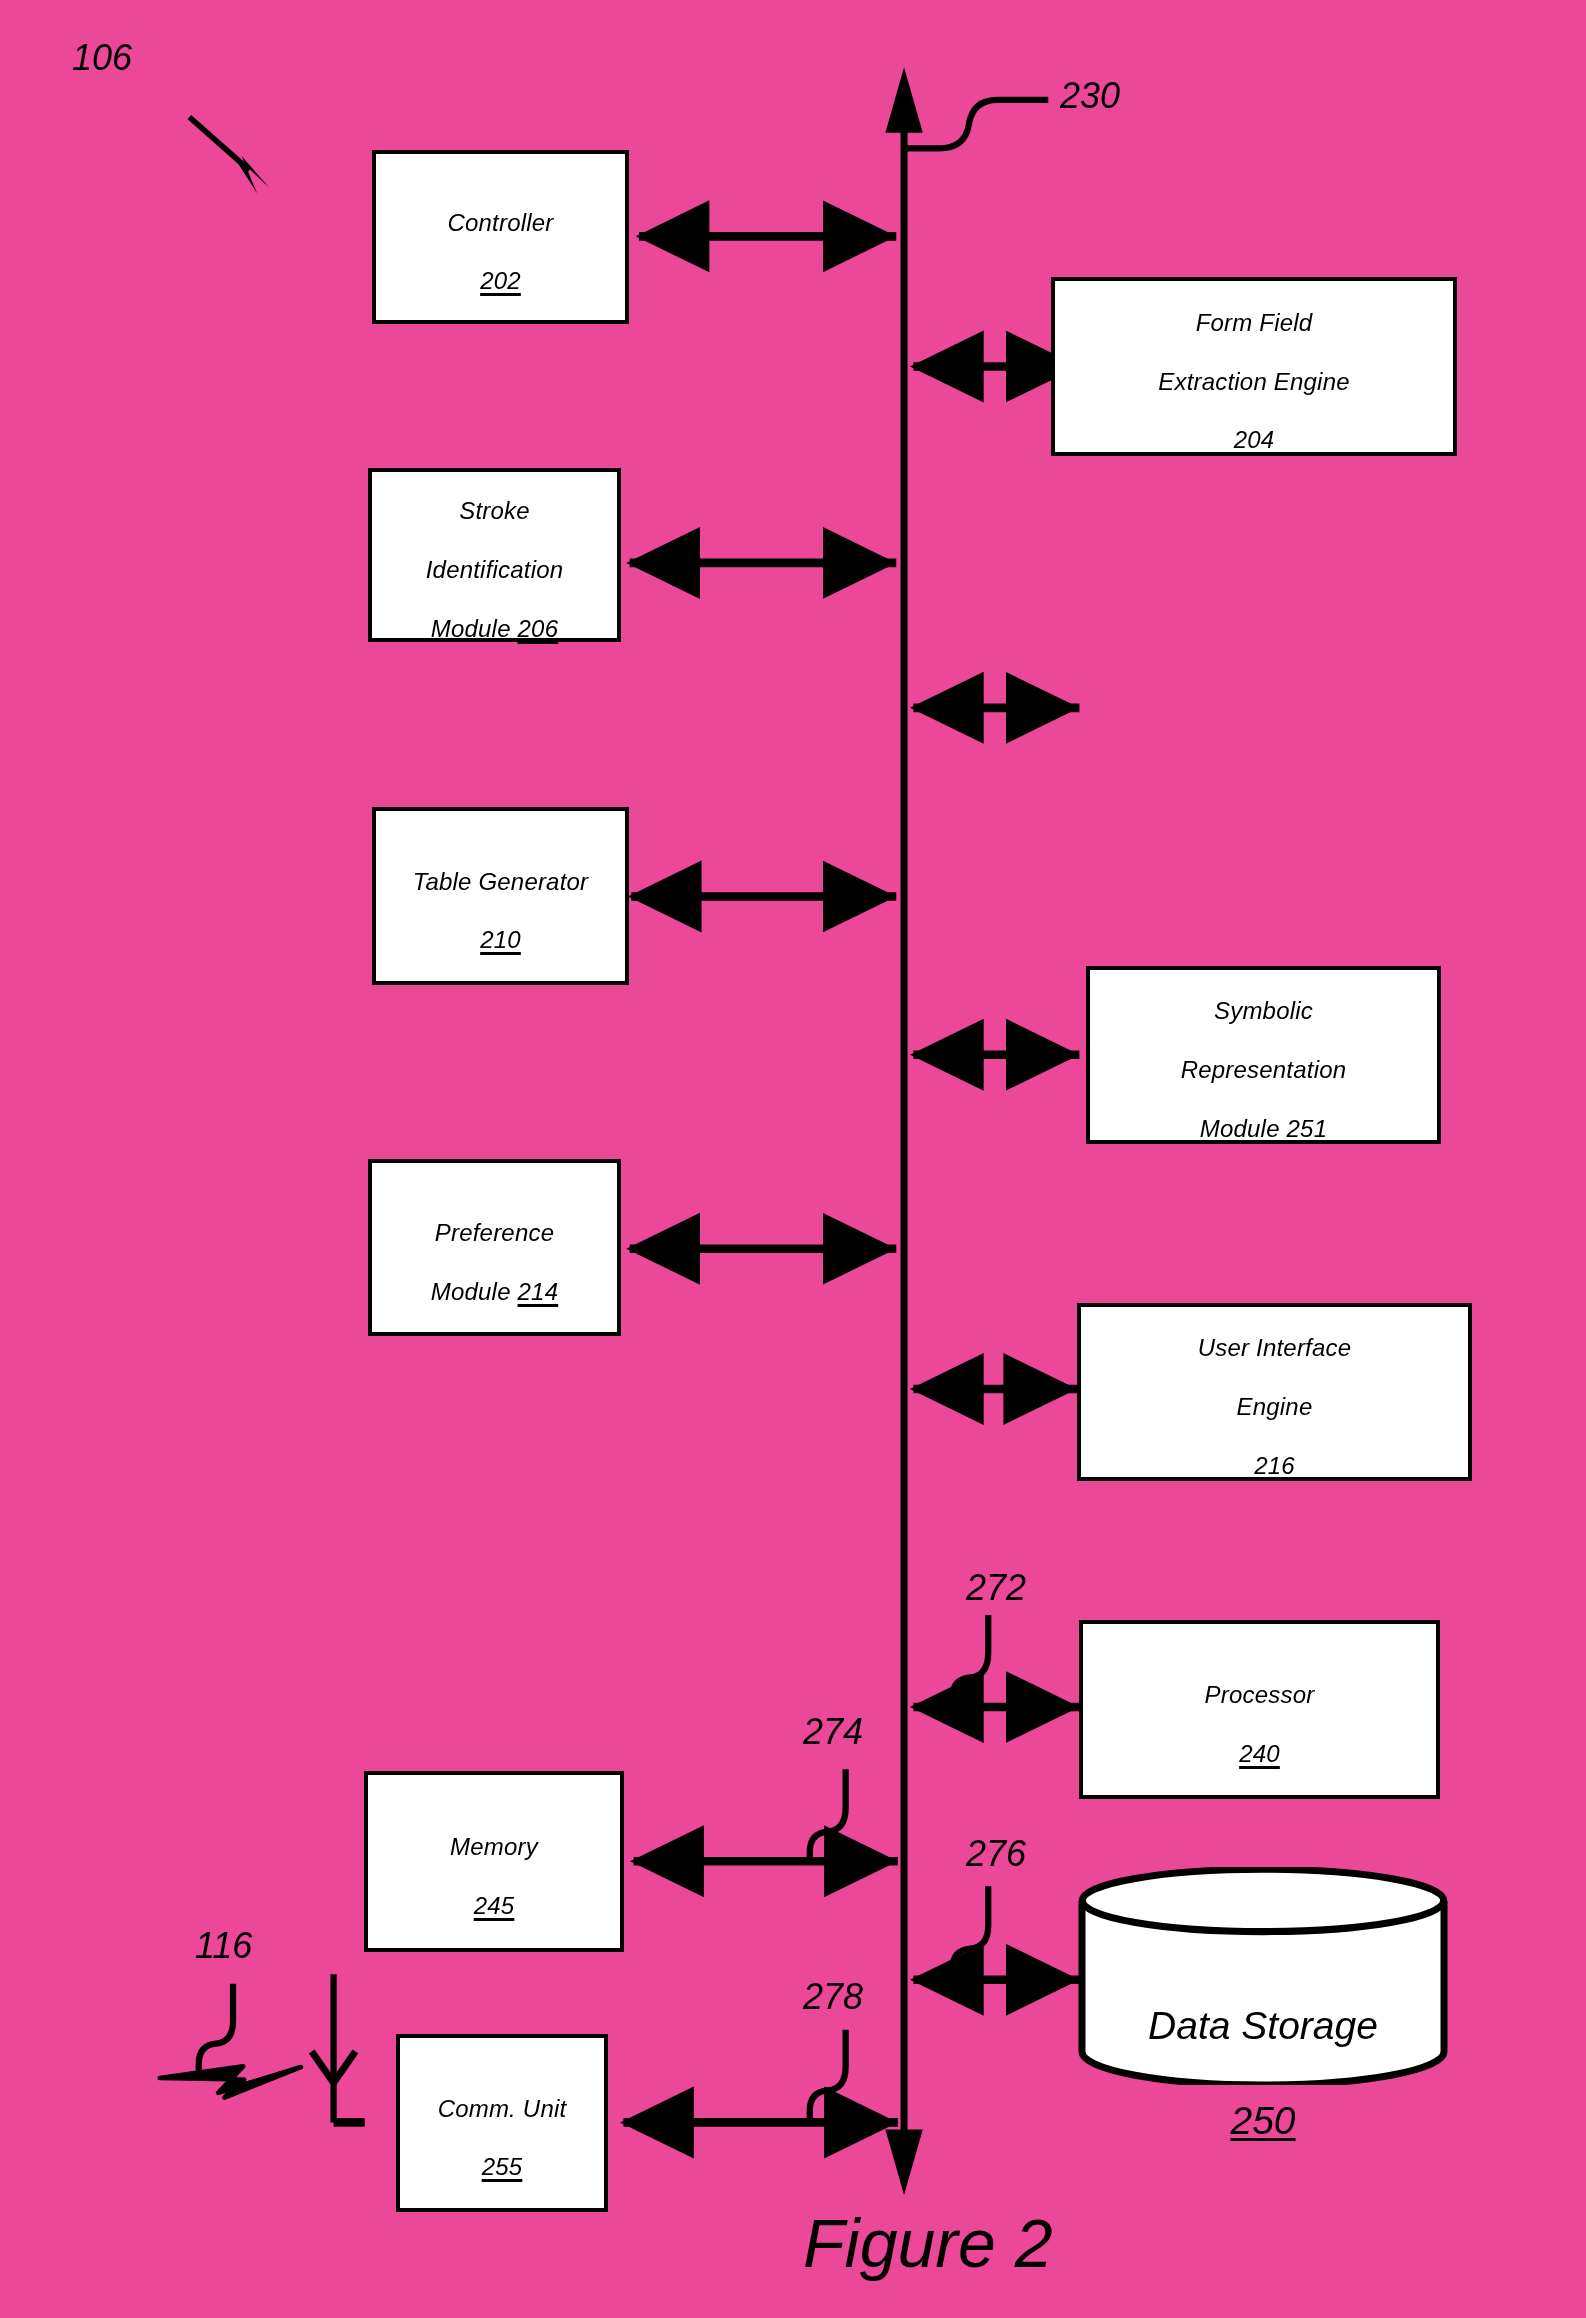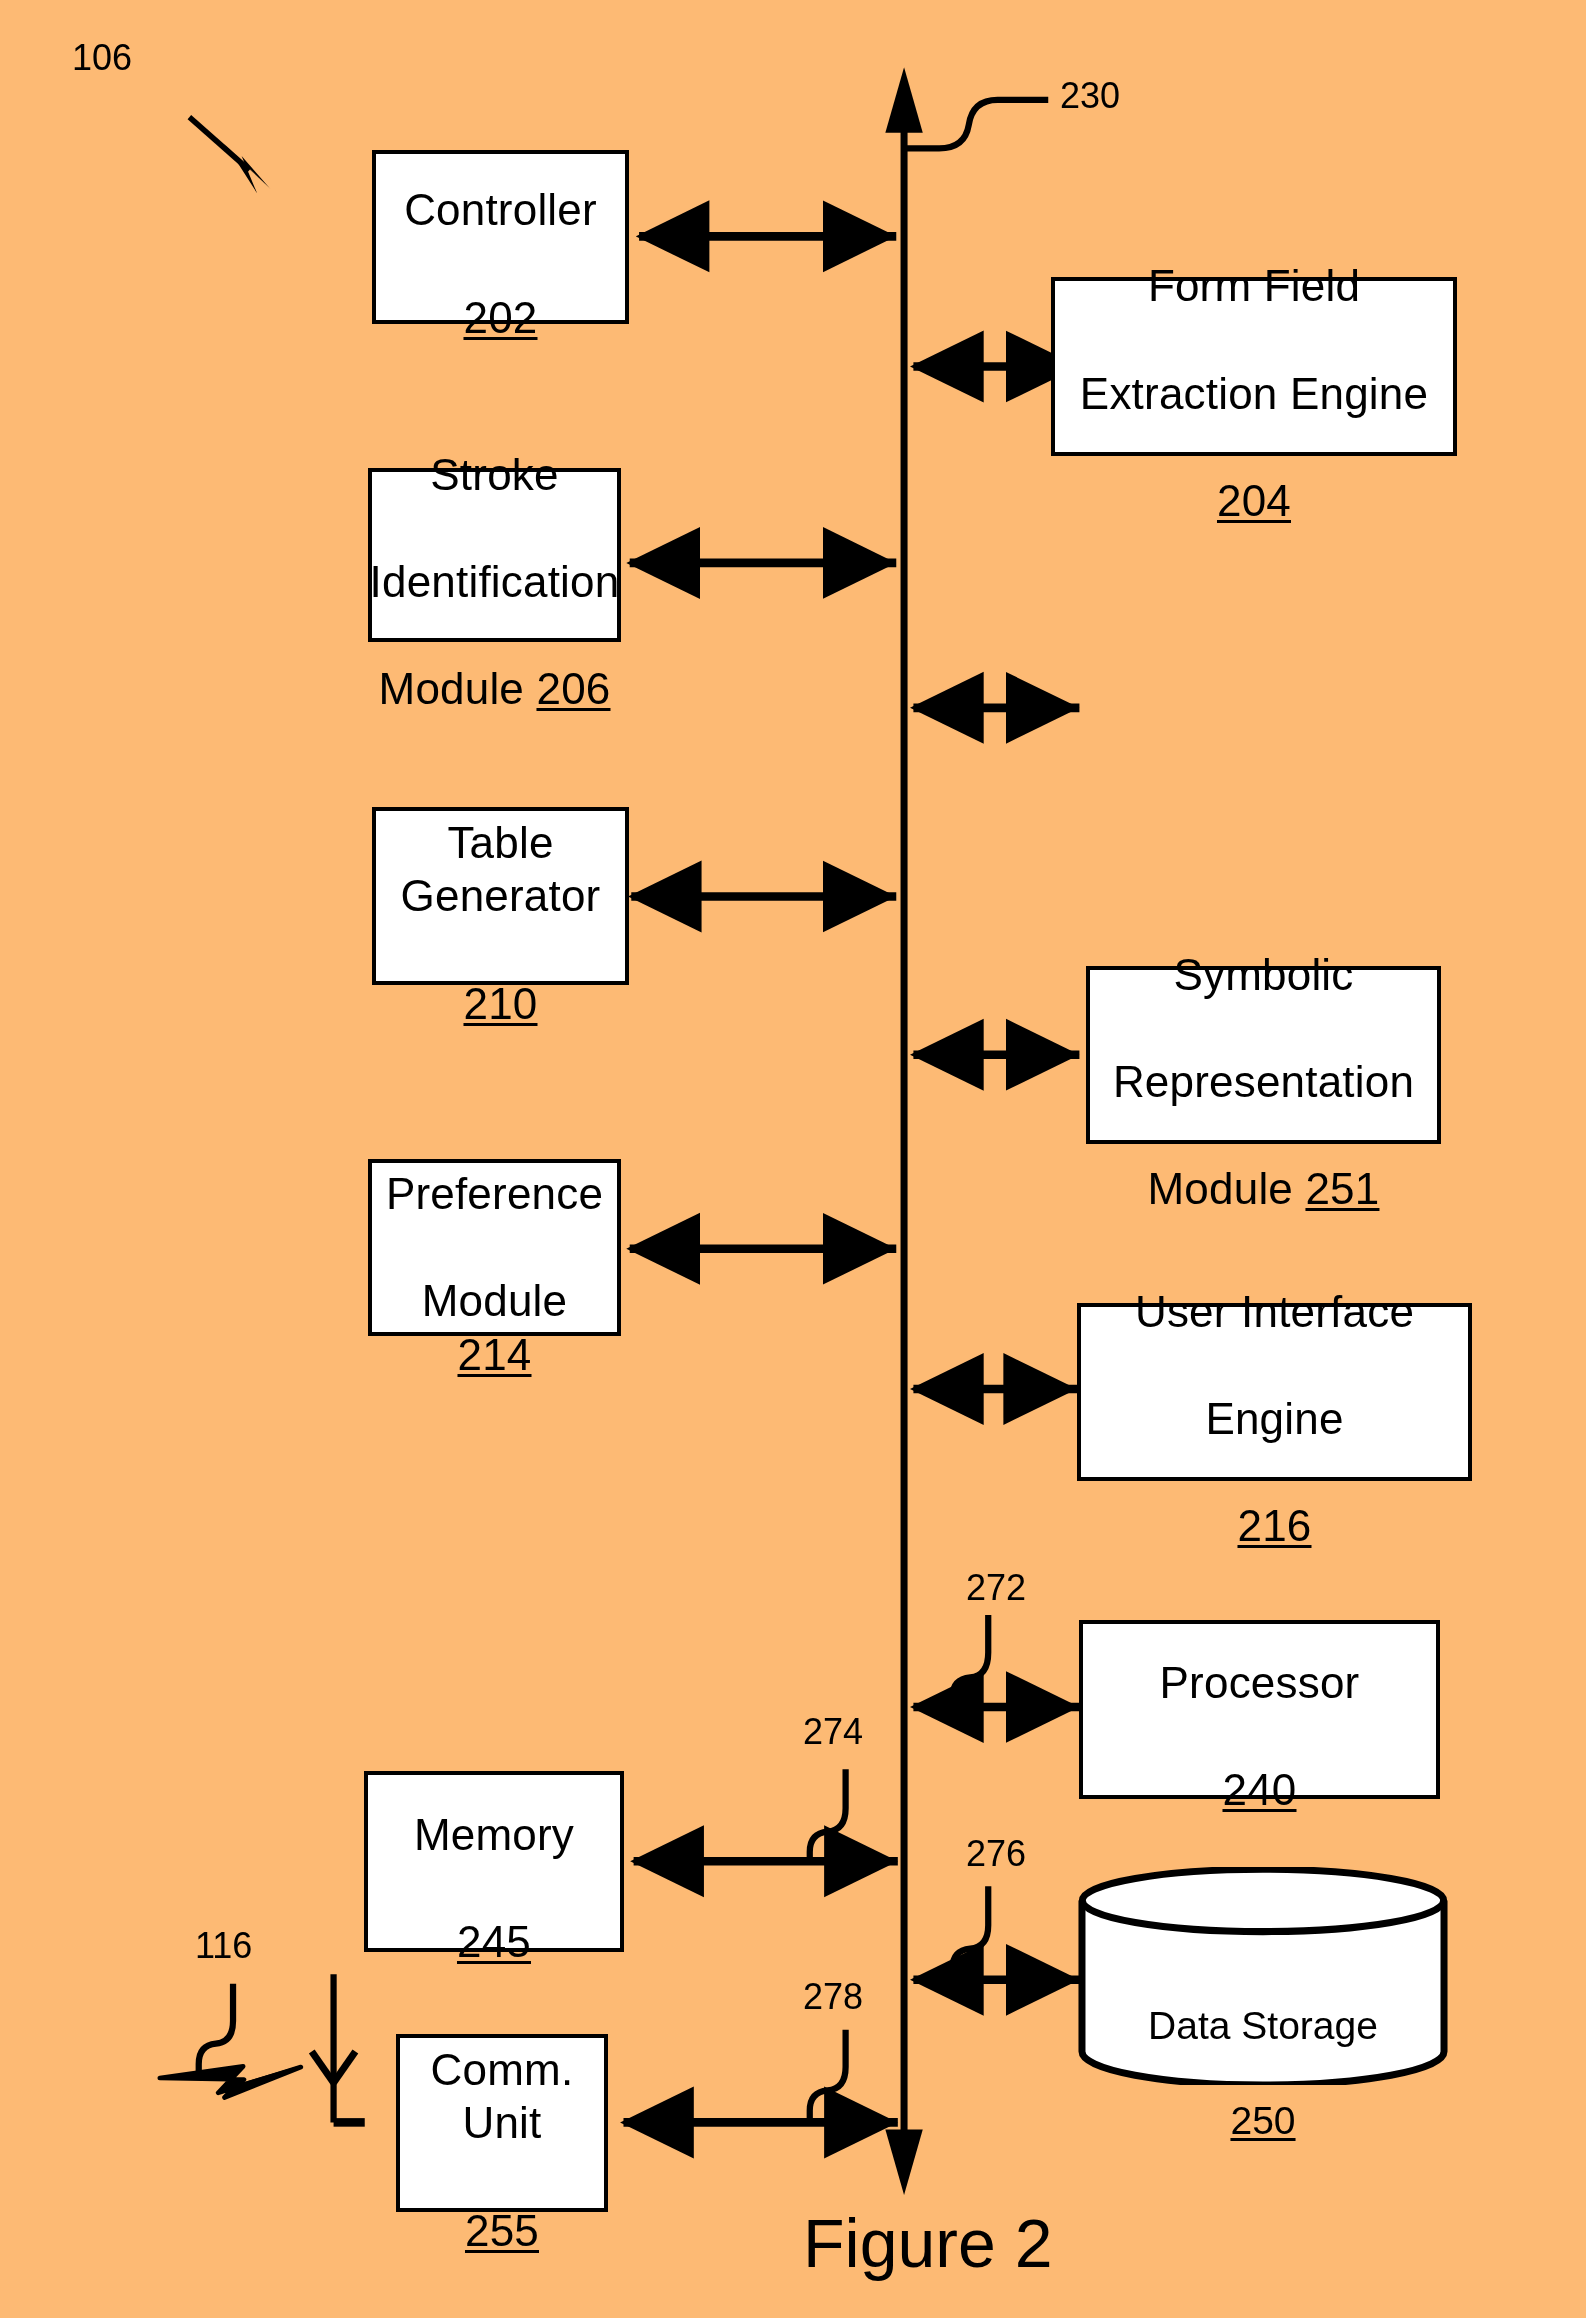--- a/index.html
+++ b/index.html
@@ -9,42 +9,43 @@
     background: #ffffff;
   }
   body {
     font-family: "Liberation Sans", sans-serif;
     color: #000000;
   }
   #page {
     position: relative;
     width: 1586px;
     height: 2319px;
-    background: #fdba74;
+    background: #ec4899;
     overflow: hidden;
+    font-style: italic;
   }
   #figure-svg {
     position: absolute;
     left: 0;
     top: 0;
     width: 1586px;
     height: 2319px;
   }
   
   .block {
     position: absolute;
     border: 4.7px solid #000000;
     background: #ffffff;
     box-sizing: border-box;
     display: flex;
     align-items: center;
     justify-content: center;
     text-align: center;
     line-height: 1.22;
-    font-size: 44px;
+    font-size: 24px;
     letter-spacing: 0.2px;
   }
   .block .btext {
     display: block;
     padding: 0 7.8px;
     white-space: pre-line;
   }
   .refnum {
     text-decoration: underline;
     text-underline-offset: 3.9px;

